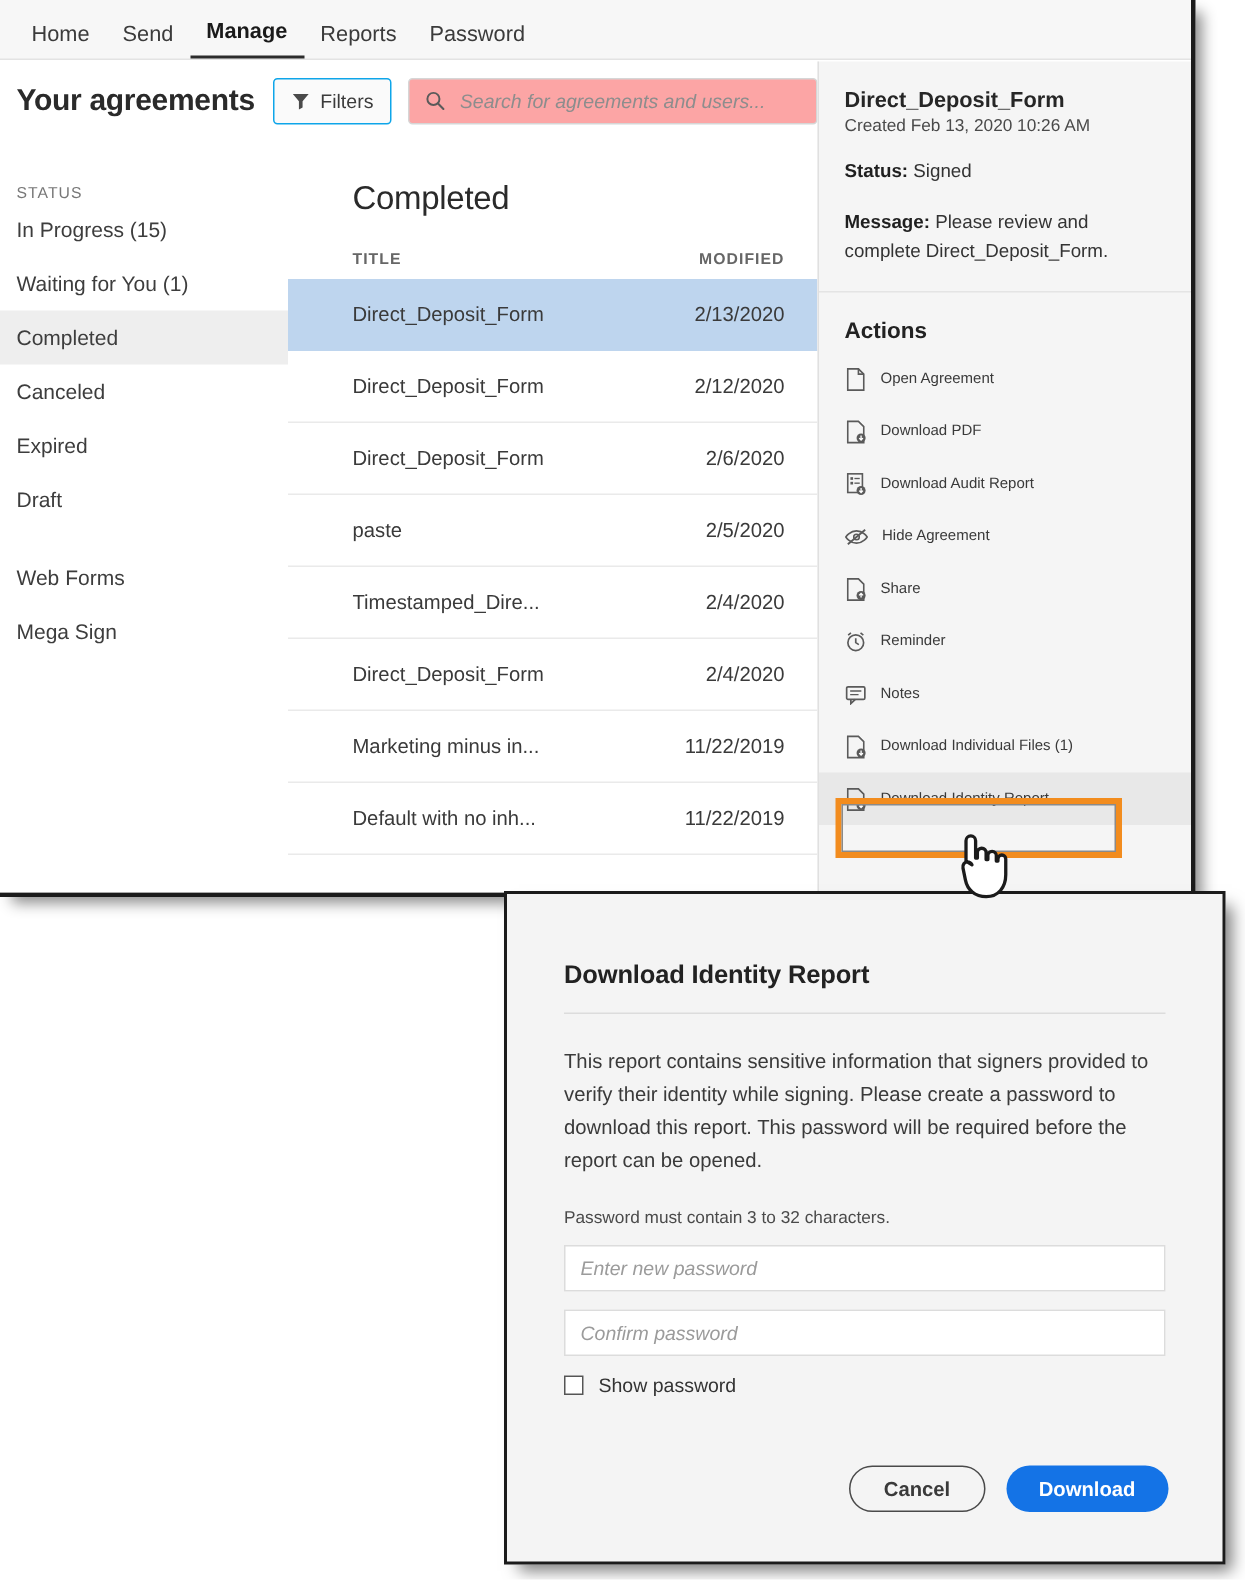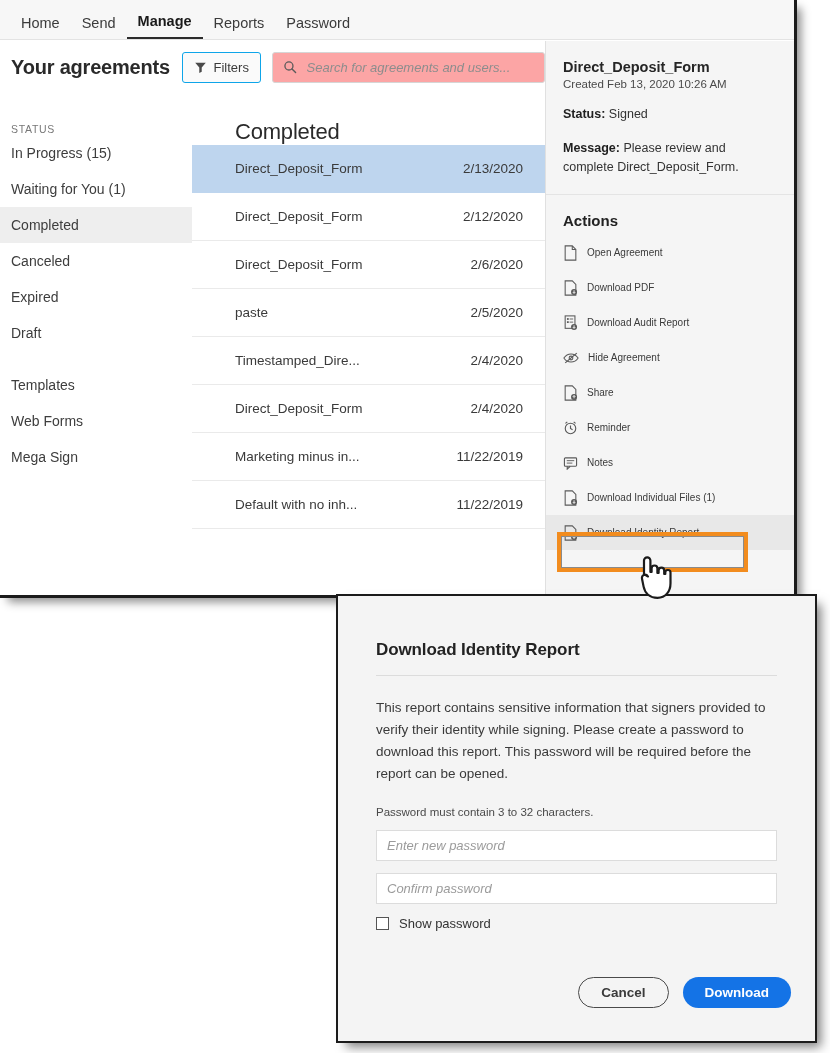--- a/index.html
+++ b/index.html
@@ -324,21 +324,21 @@
     cursor: pointer;
   }
   #show-pw-box {
     width: 13px; height: 13px;
     border: 1.5px solid #555;
     background: #fff;
     box-sizing: border-box;
   }
   #dialog-footer {
     position: absolute;
-    right: 24px;
+    right: 36px;
     bottom: 33px;
     display: flex;
     align-items: center;
     gap: 14px;
   }
   #cancel-button {
     height: 31px;
     padding: 0 22px;
     border-radius: 16px;
     border: 1.5px solid #4a4a4a;
@@ -401,27 +401,30 @@
 
   <div id="sidebar">
     <div class="status-label">STATUS</div>
     <div class="side-item">In Progress (15)</div>
     <div class="side-item">Waiting for You (1)</div>
     <div class="side-item selected">Completed</div>
     <div class="side-item">Canceled</div>
     <div class="side-item">Expired</div>
     <div class="side-item">Draft</div>
     <div class="side-gap"></div>
-    <div class="side-item">Templates</div>
     <div class="side-item">Web Forms</div>
     <div class="side-item">Mega Sign</div>
   </div>
 
   <div id="list-col">
     <div id="list-title">Completed</div>
+    <div id="list-head">
+      <div class="c-title">TITLE</div>
+      <div class="c-mod">MODIFIED</div>
+    </div>
 
     <div class="row selected">
       <div class="r-title">Direct_Deposit_Form</div>
       <div class="r-mod">2/13/2020</div>
     </div>
     <div class="row">
       <div class="r-title">Direct_Deposit_Form</div>
       <div class="r-mod">2/12/2020</div>
     </div>
     <div class="row">

